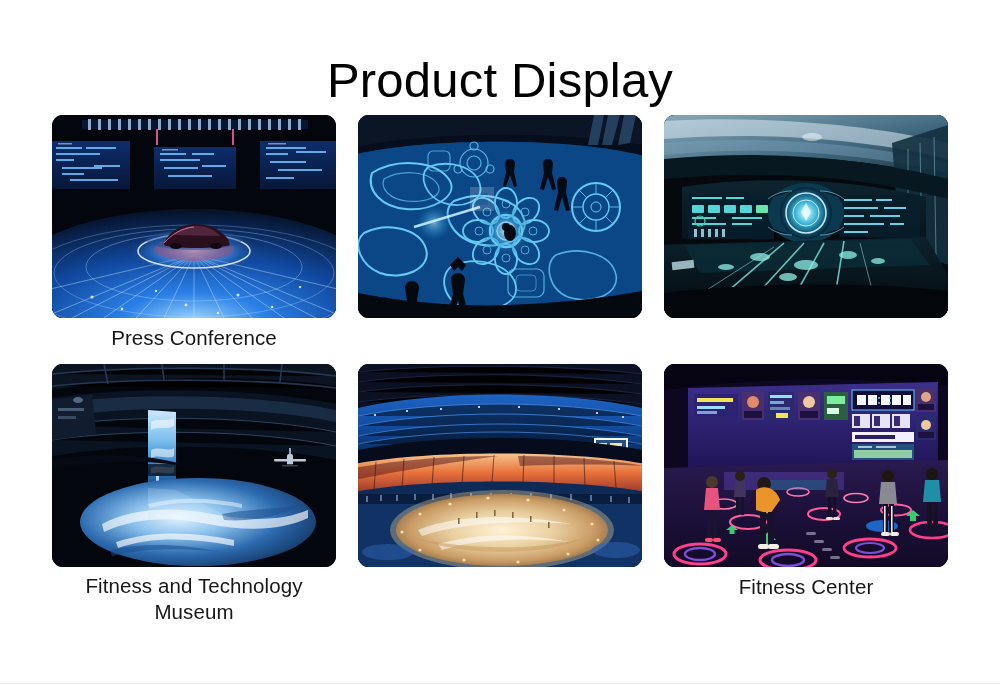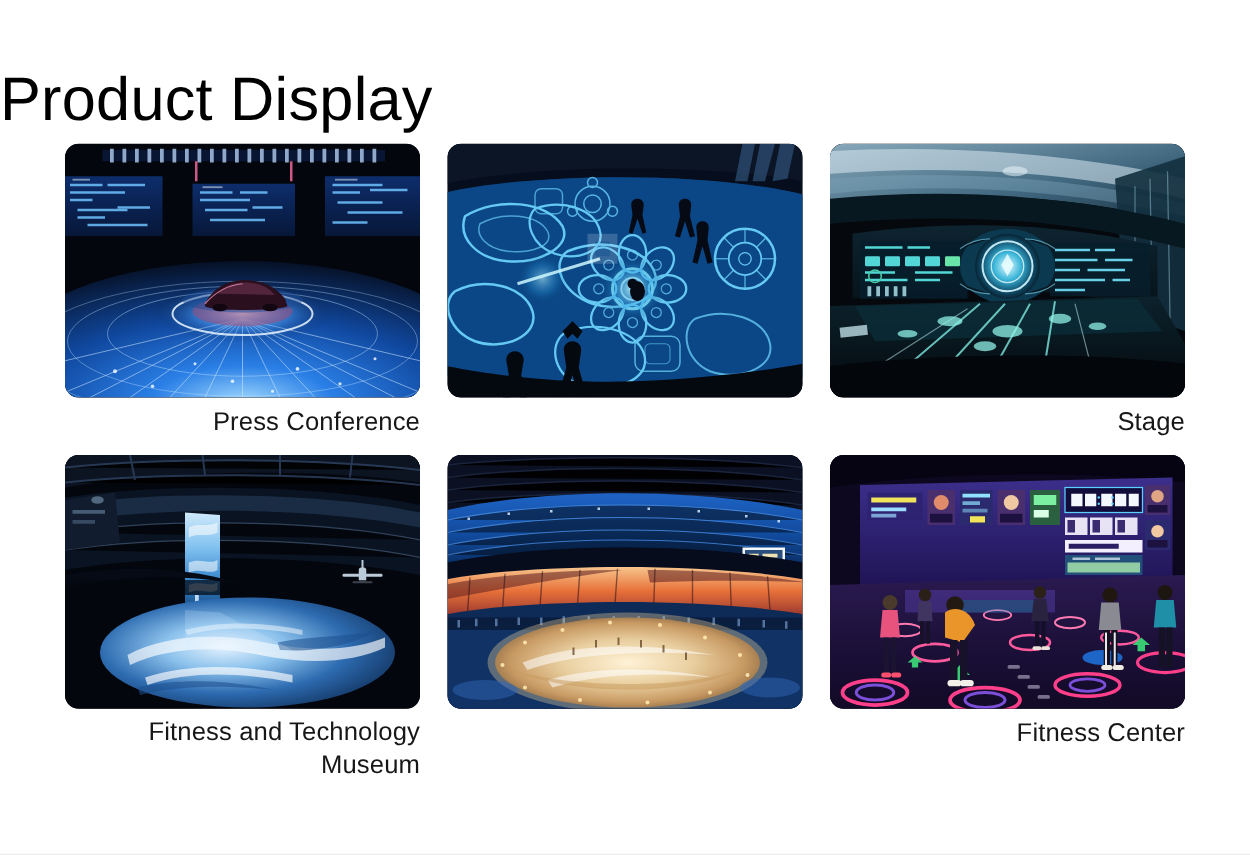--- a/index.html
+++ b/index.html
@@ -20,20 +20,21 @@
   .page {
     position: relative;
     width: 1000px;
     height: 684px;
   }
   .page-title {
     position: absolute;
     top: 14px;
     left: 0;
     width: 1000px;
+    text-align: center;
     font-size: 49px;
     font-weight: 400;
     letter-spacing: 0.2px;
     color: #000000;
     line-height: 66px;
   }
   .grid {
     position: absolute;
     top: 115px;
     left: 52px;
@@ -55,21 +56,21 @@
     background: #05070f;
   }
   .thumb svg {
     display: block;
     width: 284px;
     height: 203px;
   }
   .caption {
     margin-top: 6px;
     width: 284px;
-    text-align: right;
+    text-align: center;
     font-size: 20.5px;
     font-weight: 400;
     color: #171717;
     line-height: 27px;
     letter-spacing: 0.1px;
   }
   .cell-museum .caption { line-height: 26px; }
 </style>
 </head>
 <body>
@@ -470,21 +471,20 @@
               <ellipse cx="62" cy="152" rx="8" ry="3"></ellipse>
               <ellipse cx="214" cy="146" rx="7" ry="3"></ellipse>
               <ellipse cx="124" cy="162" rx="9" ry="4"></ellipse>
             </g>
             <rect x="8" y="146" width="22" height="8" fill="#d6f6ff" opacity="0.7" transform="rotate(-6 19 150)"></rect>
 
             <path d="M0 178 C80 168 200 166 284 176 L284 203 L0 203 Z" fill="#03060a"></path>
           </g>
         </svg>
       </div>
-      <div class="caption">Stage</div>
     </div>
 
     <div class="cell cell-museum">
       <div class="thumb">
         <svg viewBox="0 0 284 203" preserveAspectRatio="none">
           <defs>
             <linearGradient id="muPanel" x1="0" y1="0" x2="0" y2="1">
               <stop offset="0%" stop-color="#cfe9fb"></stop>
               <stop offset="35%" stop-color="#7fc0ef"></stop>
               <stop offset="70%" stop-color="#2f7fc8"></stop>

